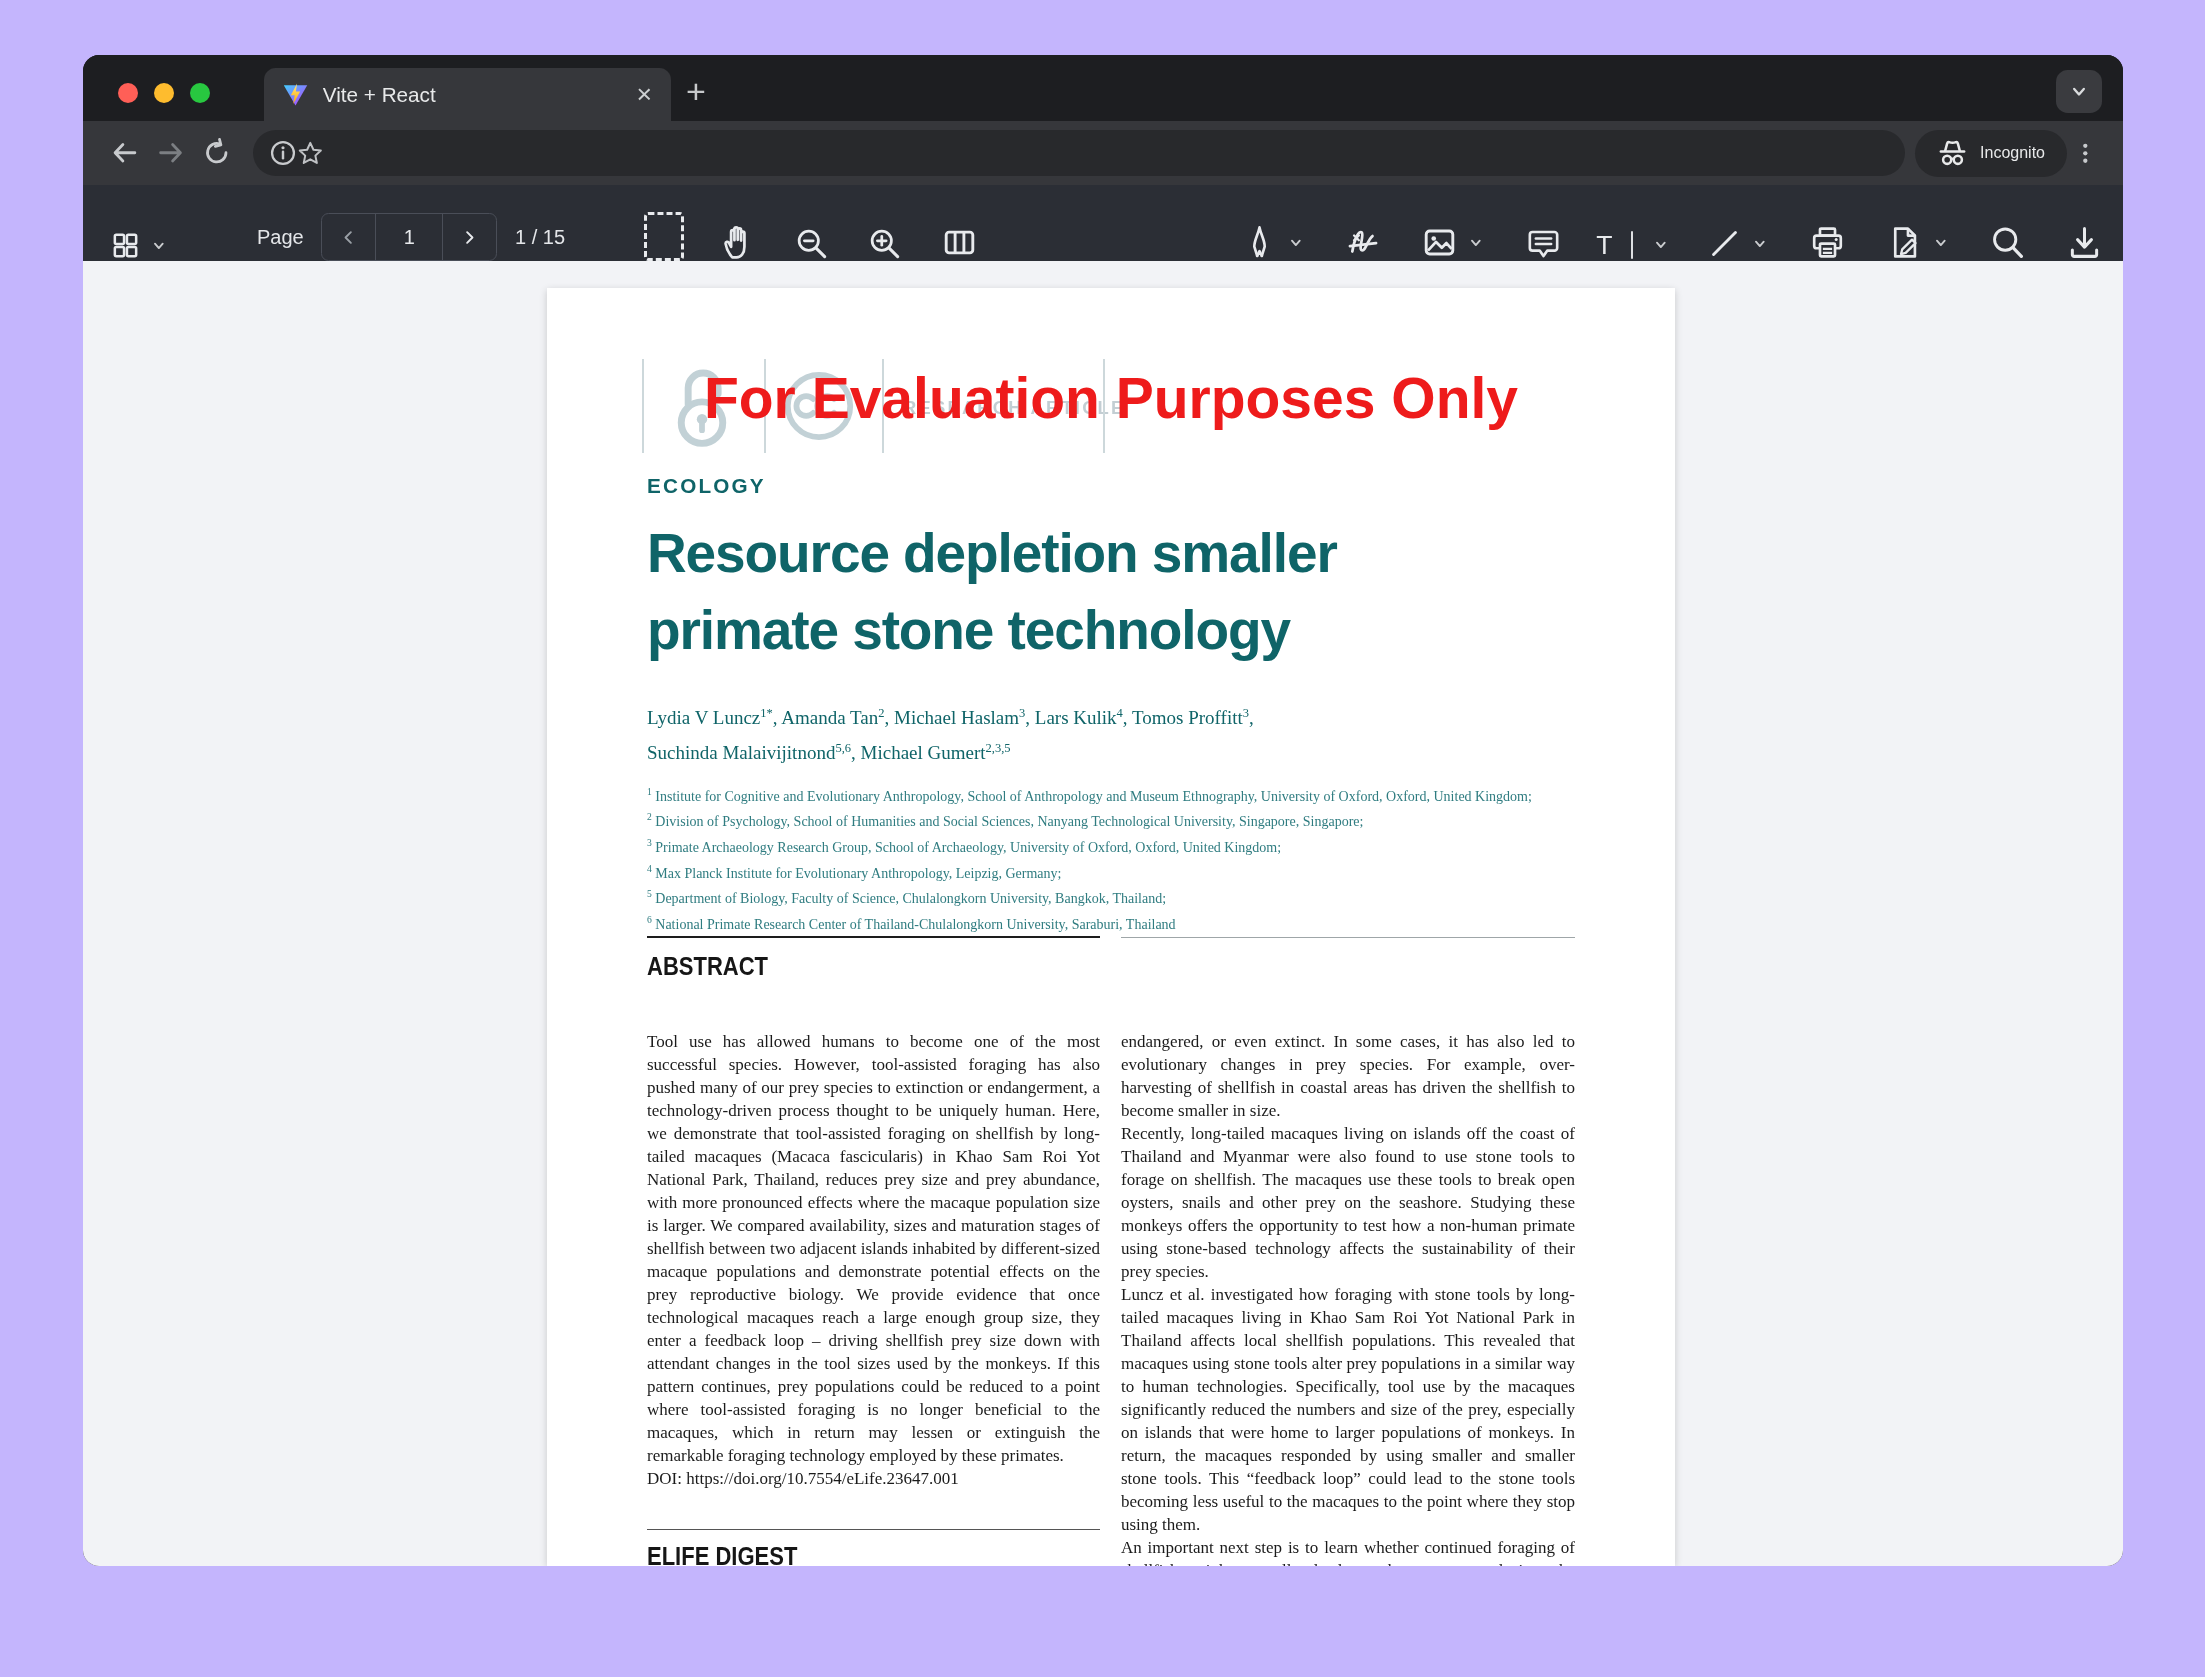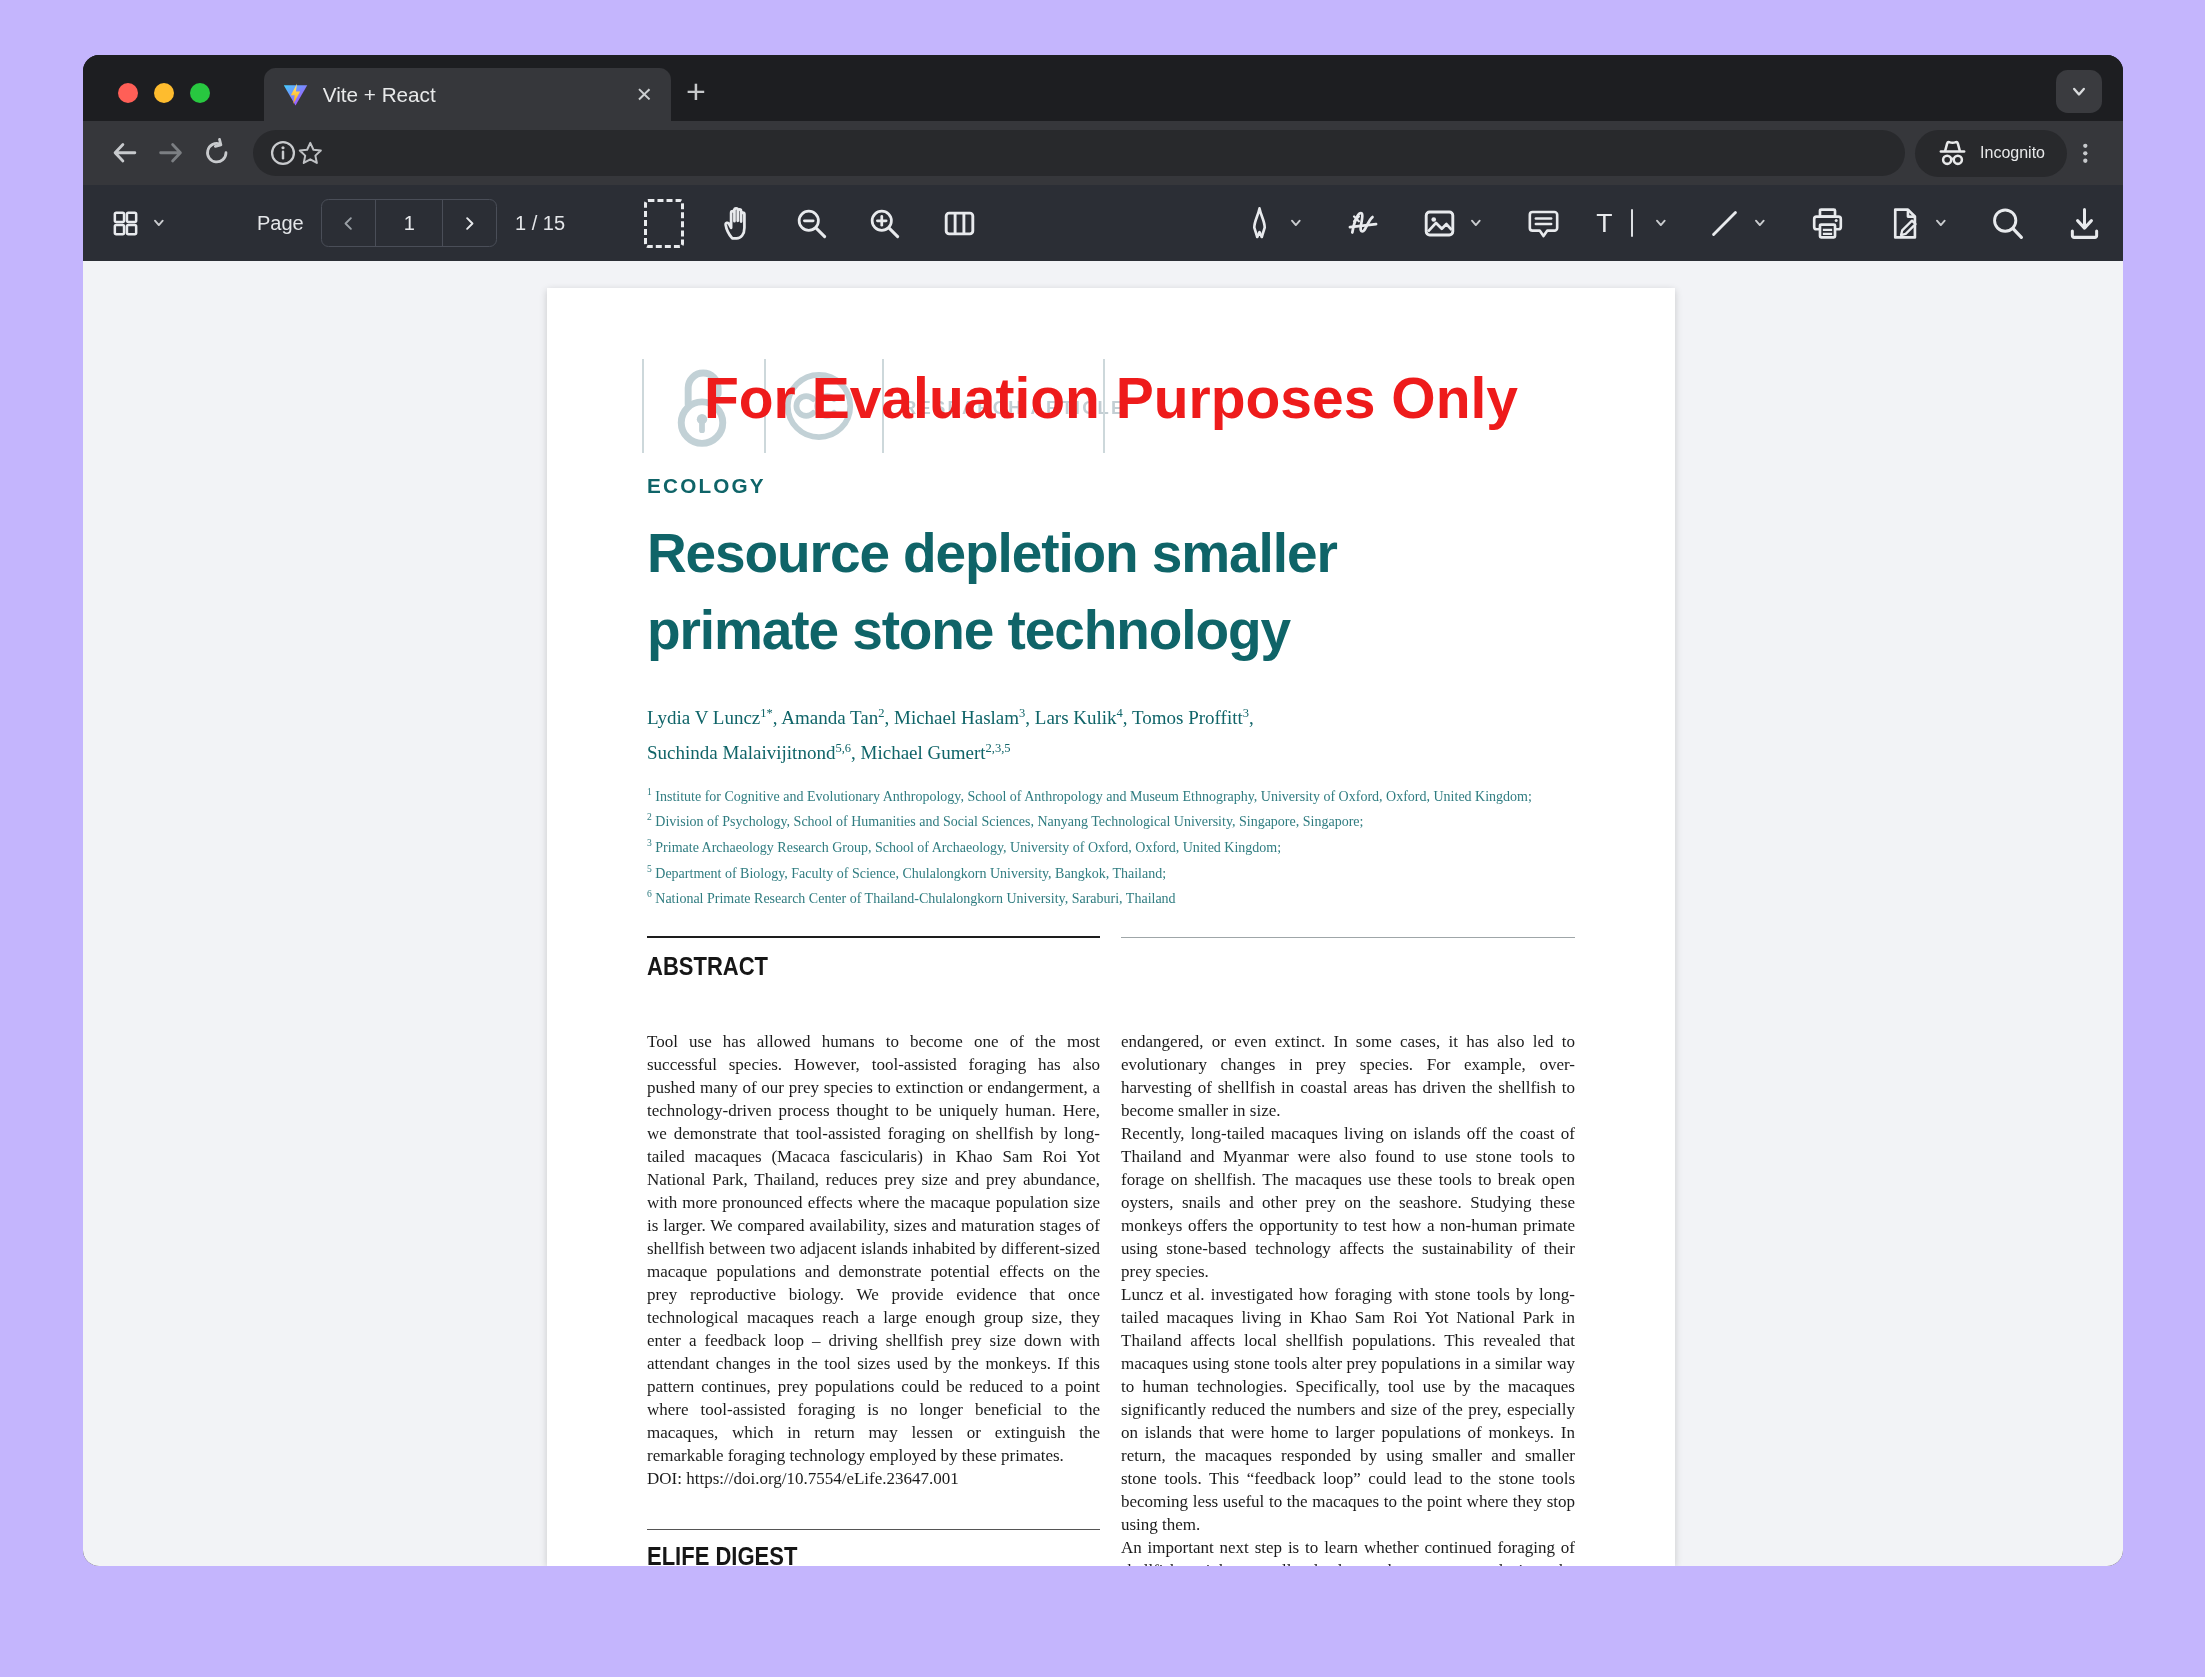--- a/index.html
+++ b/index.html
@@ -25,21 +25,21 @@
   .nav-ico{width:46px;height:46px;display:flex;align-items:center;justify-content:center;flex:0 0 auto;}
   .omnibox{flex:1;height:46px;background:#28292c;border-radius:23.6px;margin:0 10.3px 0 13.3px;
            display:flex;align-items:center;padding:0 16px;box-sizing:border-box;}
   .omni-url{color:#dadcde;font-size:22px;margin-left:13.3px;flex:1;}
   .incog{height:47px;background:#28292c;border-radius:23.6px;display:flex;align-items:center;
          padding:0 22px;gap:11.8px;flex:0 0 auto;}
   .incog span{color:#e8e9ea;font-size:16px;}
   .dots{width:37px;display:flex;align-items:center;justify-content:center;flex:0 0 auto;}
 
   
-  .pdfbar{height:76px;background:#2b2e35;display:flex;align-items:center;flex:0 0 auto;color:#e8eaed;}
+  .pdfbar{height:76px;background:#2b2e35;display:flex;align-items:flex-end;flex:0 0 auto;color:#e8eaed;}
   .tcell{display:flex;align-items:center;justify-content:center;gap:8.9px;flex:0 0 auto;}
   .tsep{width:1.5px;background:#3e424b;flex:0 0 auto;}
   .tlabel{font-size:20px;color:#e4e6e9;}
   .pager{display:flex;align-items:center;border:1.5px solid #4a4e58;border-radius:7.4px;height:46px;overflow:hidden;}
   .pager>div{display:flex;align-items:center;justify-content:center;height:100%;}
   .pager .pbtn{width:53px;}
   .pager .pval{width:66px;border-left:1.5px solid #4a4e58;border-right:1.5px solid #4a4e58;font-size:20px;}
   .marquee{width:34px;height:43px;border:3px dashed #e8eaed;border-radius:4.4px;}
   .spacer{flex:1 1 auto;}
   svg.ic{display:block;}
@@ -367,20 +367,21 @@
         </div>
         <div>
           <span>Suchinda Malaivijitnond</span><sup>5,6</sup><span>, </span><span>Michael Gumert</span><sup>2,3,5</sup><span></span>
         </div>
       </div>
 
       <div class="affils" id="affteal" style="color: rgb(47, 124, 128);">
         <div><sup>1</sup><span> Institute for Cognitive and Evolutionary Anthropology, School of Anthropology and Museum Ethnography, University of Oxford, Oxford, United Kingdom;</span></div>
         <div><sup>2</sup><span> Division of Psychology, School of Humanities and Social Sciences, Nanyang Technological University, Singapore, Singapore;</span></div>
         <div><sup>3</sup><span> Primate Archaeology Research Group, School of Archaeology, University of Oxford, Oxford, United Kingdom;</span></div>
+        <div><sup>4</sup><span> Max Planck Institute for Evolutionary Anthropology, Leipzig, Germany;</span></div>
         <div><sup>5</sup><span> Department of Biology, Faculty of Science, Chulalongkorn University, Bangkok, Thailand;</span></div>
         <div><sup>6</sup><span> National Primate Research Center of Thailand-Chulalongkorn University, Saraburi, Thailand</span></div>
       </div>
 
       <div class="rule-left"></div>
       <div class="rule-right"></div>
 
       <div class="abstract-h">
         <span class="h-cond" style="display:inline-block">ABSTRACT</span>
       </div>

